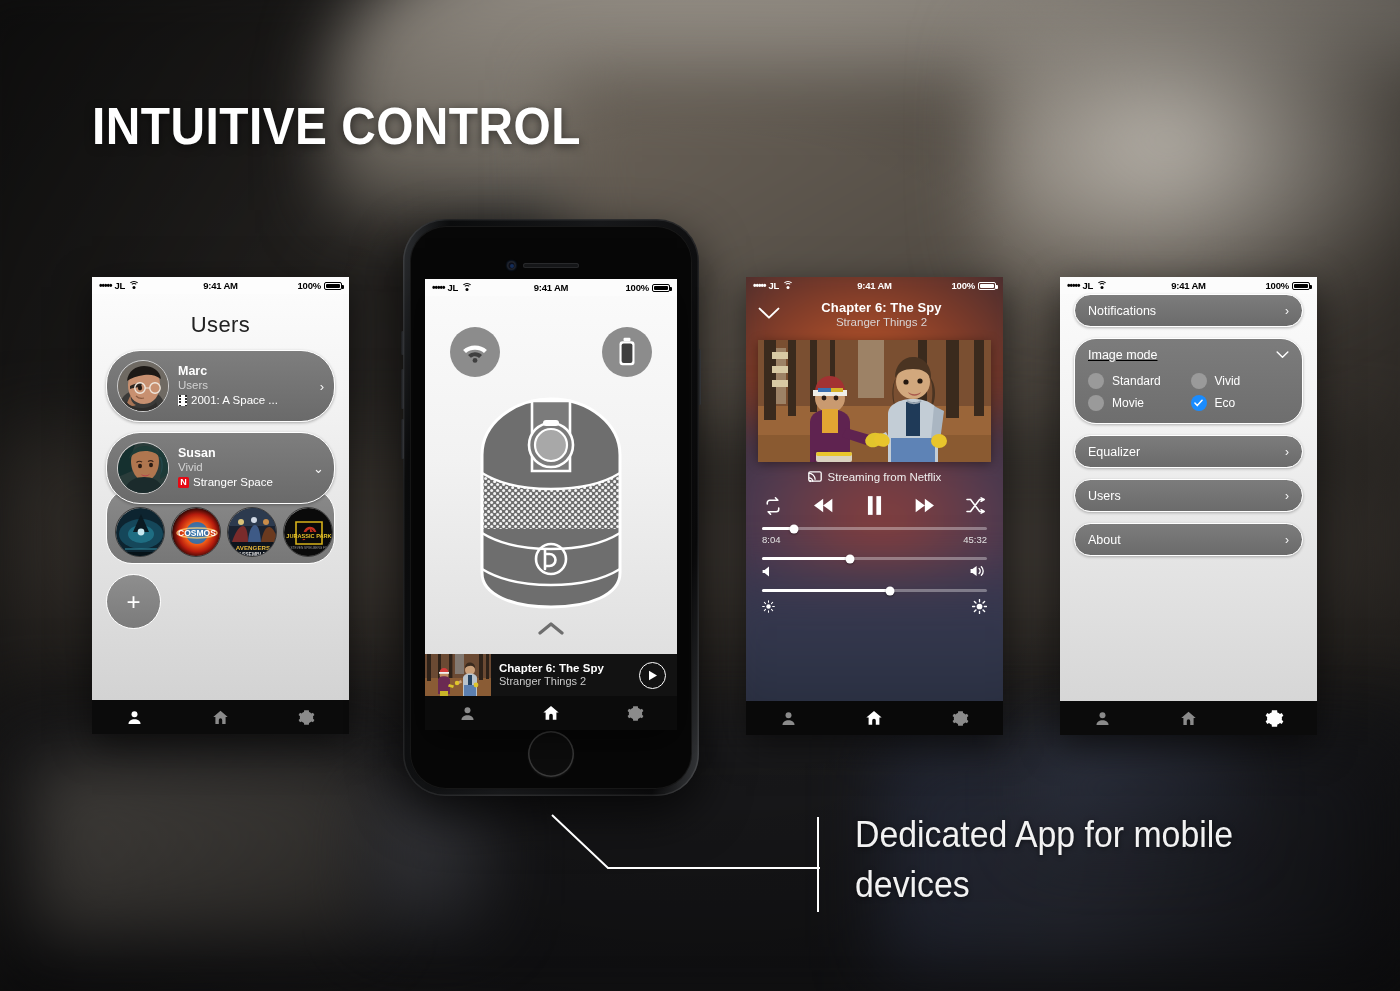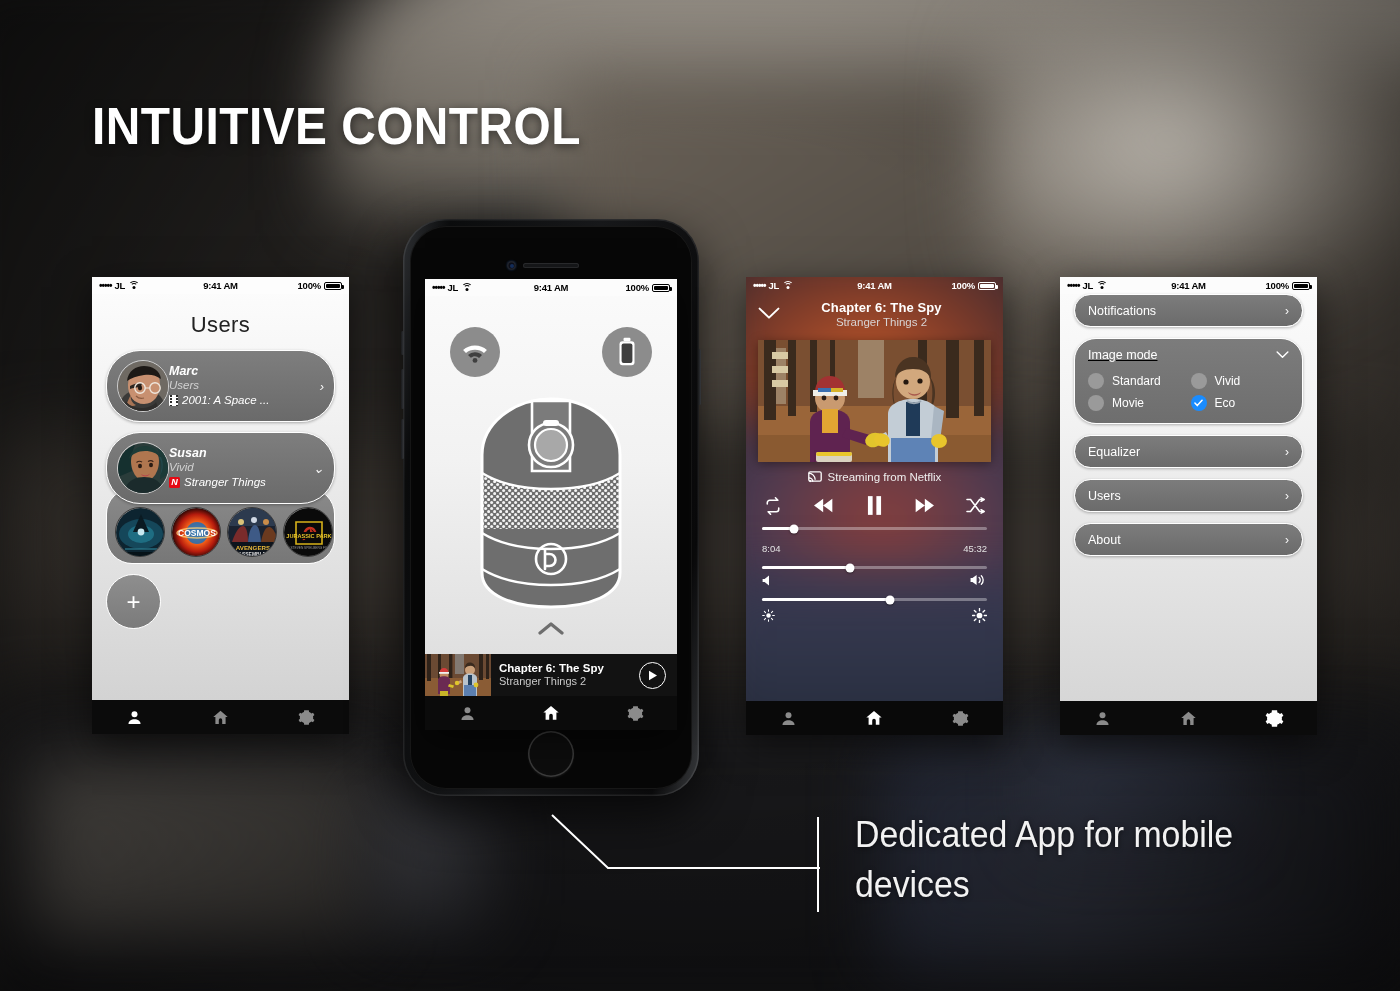--- a/index.html
+++ b/index.html
@@ -100,21 +100,21 @@
   }
 
   
   #screen1 { left:92px; top:277px; width:257px; height:457px;
              background: linear-gradient(180deg,#fdfdfd 0%, #f4f4f4 25%, #cfcfcf 100%); }
   #screen1 .statusbar { color:#000; background:#fdfdfd; }
   .user-card {
     position:relative; margin:0 14px 10px; border-radius:34px;
     background: linear-gradient(180deg,#7e7e7e,#6a6a6a);
     border:1.5px solid #ffffff; box-shadow:0 1px 3px rgba(0,0,0,.3);
-    padding:9px 10px; display:flex; align-items:center; min-height:60px;font-style:italic;
+    padding:9px 10px; display:flex; align-items:center; gap:9px; min-height:60px;
   }
   .avatar { width:52px; height:52px; border-radius:50%; flex:0 0 52px;
             overflow:hidden; border:1.5px solid #cfcfcf; position:relative; }
   .u-info { flex:1; min-width:0; }
   .u-name { color:#fff; font-size:12.5px; font-weight:700; line-height:1.15; }
   .u-role { color:#d2d2d2; font-size:11.5px; line-height:1.3; }
   .u-now  { color:#fff; font-size:11.5px; display:flex; align-items:center; gap:4px; line-height:1.3; white-space:nowrap; overflow:hidden;}
   .chev { color:#fff; font-size:13px; flex:0 0 auto; opacity:.95; }
   .badge-film { width:9px; height:11px; background:#fff; border-radius:1px; position:relative; flex:0 0 auto;}
   .badge-film:before, .badge-film:after{ content:""; position:absolute; top:0; bottom:0; width:2px;
@@ -190,21 +190,21 @@
             box-shadow:0 2px 10px rgba(0,0,0,.4); }
   .s3-stream { display:flex; align-items:center; justify-content:center; gap:6px;
     color:#efefef; font-size:11.5px; margin-top:9px; }
   .s3-controls { display:flex; align-items:center; justify-content:space-between;
     padding:13px 18px 0; }
   .s3-slider-wrap { padding:12px 16px 0; }
   .track { position:relative; height:3px; border-radius:2px; background:rgba(255,255,255,.34); }
   .track .fill { position:absolute; left:0; top:0; bottom:0; background:#fff; border-radius:2px; }
   .track .knob { position:absolute; top:50%; width:9px; height:9px; border-radius:50%;
      background:#fff; transform:translate(-50%,-50%); box-shadow:0 1px 2px rgba(0,0,0,.4); }
-  .time-row { display:flex; justify-content:space-between; color:#e2e2e2; font-size:9.5px; margin-top:13px; }
+  .time-row { display:flex; justify-content:space-between; color:#e2e2e2; font-size:9.5px; margin-top:4px; }
   .icon-row { display:flex; justify-content:space-between; align-items:center; margin-top:5px; }
   #screen3 .tabbar { background:#090909; }
 
   
   #screen4 { left:1060px; top:277px; width:257px; height:458px;
              background: linear-gradient(180deg,#fcfcfc 0%, #f3f3f3 30%, #d3d3d3 100%); }
   #screen4 .statusbar { color:#000; background:#fcfcfc; }
   .srow {
     margin:0 14px 11px; border-radius:22px; min-height:33px;
     background:linear-gradient(180deg,#7c7c7c,#6b6b6b);
@@ -327,21 +327,21 @@
           <path d="M23 31c2.5 2 6.5 2 9-.5-1.5 3.5-7.5 4-9 .5z" fill="#b6434c"></path>
           <path d="M8 44c3-7 10-10 18-10s15 3 18 10l2 10H6z" fill="#1b2b2c"></path>
         </g>
       </svg>
     </div>
     <div class="u-info">
       <div class="u-name">Susan</div>
       <div class="u-role">Vivid</div>
       <div class="u-now">
         <span class="badge-nf">N</span>
-        <span>Stranger Things</span>
+        <span>Stranger Space</span>
       </div>
     </div>
     <span class="chev">⌄</span>
   </div>
 
   <div class="media-strip">
     <div class="poster">
       <svg viewBox="0 0 50 50" width="50" height="50">
         <defs>
             <clipPath id="pA">

